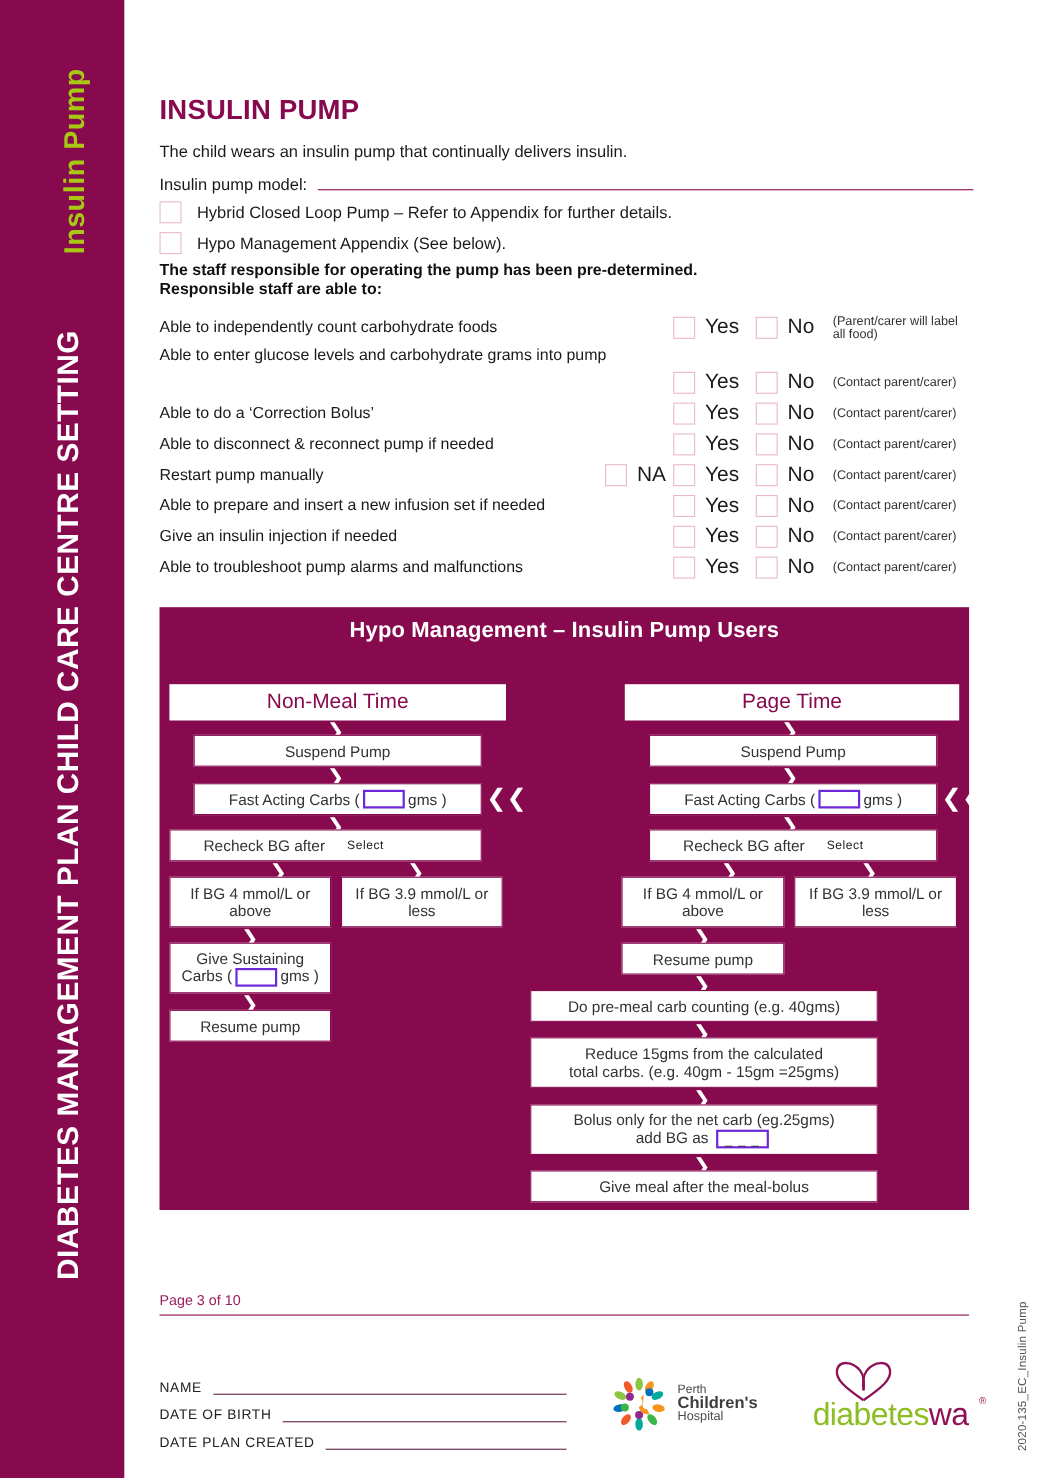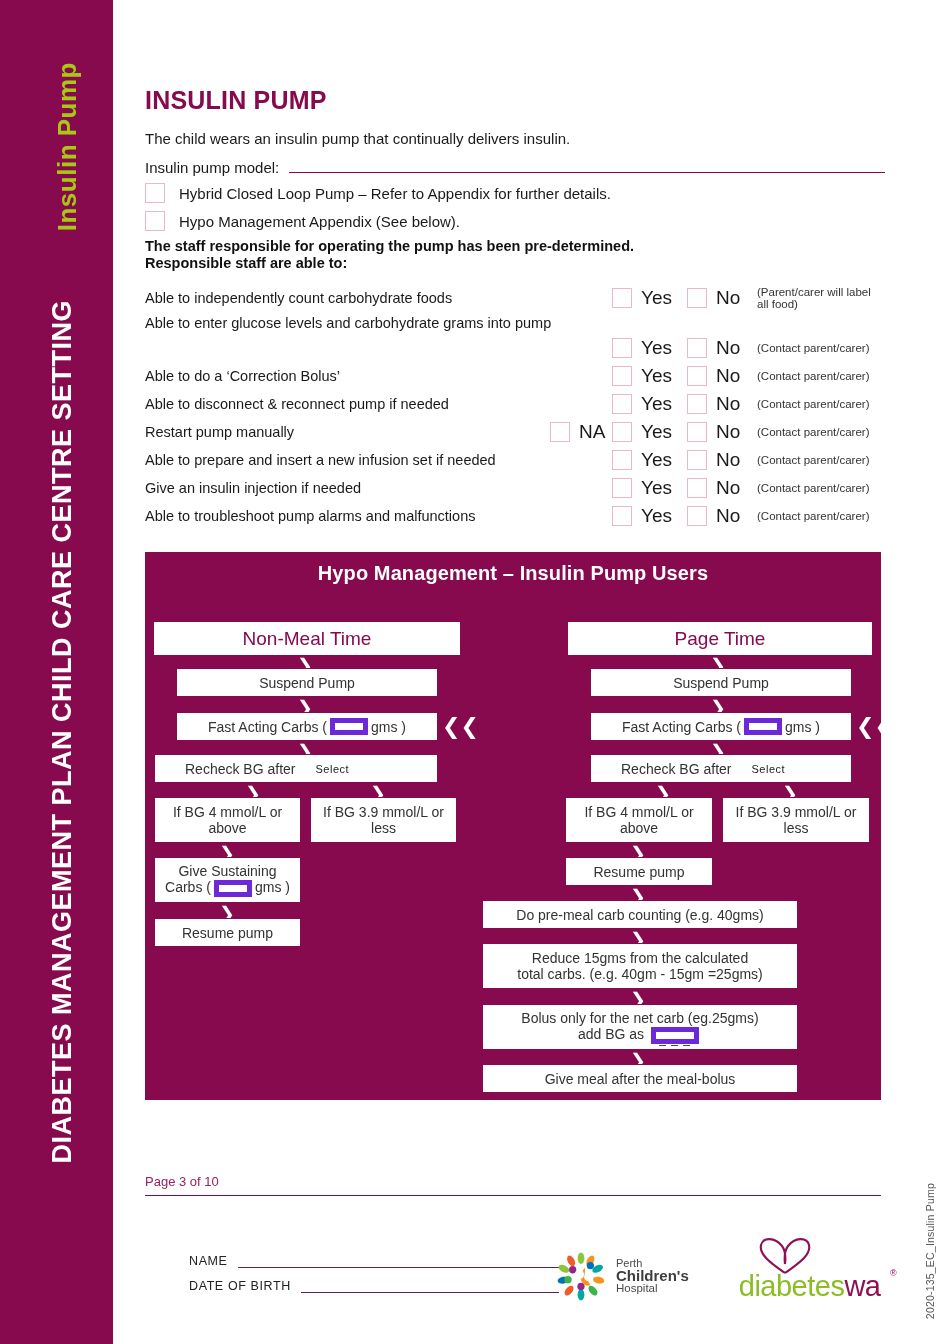--- a/index.html
+++ b/index.html
@@ -162,21 +162,21 @@
     position: absolute;
     color: #fff;
     font-size: 22px;
     font-weight: bold;
     line-height: 1;
     font-family: "DejaVu Sans", sans-serif;
   }
   .inputbox {
     display: inline-block;
     width: 38px; height: 17px;
-    border: 5px solid #6d28d9;
+    border: 2px solid #6d28d9;
     background: #fff;
     vertical-align: middle;
     margin: 0 3px;
   }
   .inputbox.dashes {
     width: 48px;
     text-align: center;
     font-size: 12px;
     color: #222;
     line-height: 15px;
@@ -186,21 +186,21 @@
 
   
   .page-num {
     position: absolute; left: 145px; top: 1174px;
     font-size: 13px; color: #9c2060;
   }
   .footer-rule {
     position: absolute; left: 145px; top: 1195px;
     width: 736px; height: 0; border-top: 1.8px solid #870a4f;
   }
-  .fields { position: absolute; left: 145px; top: 1243px; width: 370px; margin-left: 44px; }
+  .fields { position: absolute; left: 145px; top: 1243px; width: 370px; }
   .f-row { display: flex; align-items: flex-end; height: 25px; }
   .f-lbl { font-size: 12.5px; color: #222; letter-spacing: 0.6px; white-space: nowrap; }
   .f-line { flex: 1; border-bottom: 1.1px solid #5f2246; margin-left: 10px; height: 11px; }
 
   .logos { position: absolute; left: 555px; top: 1248px; display: flex; align-items: center; gap: 46px; }
   .pch { display: flex; align-items: center; gap: 9px; }
   .pch-mark { width: 52px; height: 52px; flex: none; }
   .pch-txt { line-height: 12.5px; }
   .pch-txt .l1 { font-size: 11px; color: #4a4a4a; }
   .pch-txt .l2 { font-size: 15px; color: #3d3d3d; font-weight: bold; }
@@ -464,20 +464,24 @@
   <div class="page-num">Page 3 of 10</div>
   <div class="footer-rule"></div>
 
   <div class="fields">
     <div class="f-row">
       <span class="f-lbl">NAME</span>
       <span class="f-line"></span>
     </div>
     <div class="f-row">
       <span class="f-lbl">DATE OF BIRTH</span>
+      <span class="f-line"></span>
+    </div>
+    <div class="f-row">
+      <span class="f-lbl">DATE PLAN CREATED</span>
       <span class="f-line"></span>
     </div>
   </div>
 
   <div class="logos">
 
     <div class="pch">
       <svg class="pch-mark" viewBox="0 0 100 100">
         <g>
           <ellipse cx="50" cy="16" rx="6.5" ry="11" fill="#8cc63f"></ellipse>

